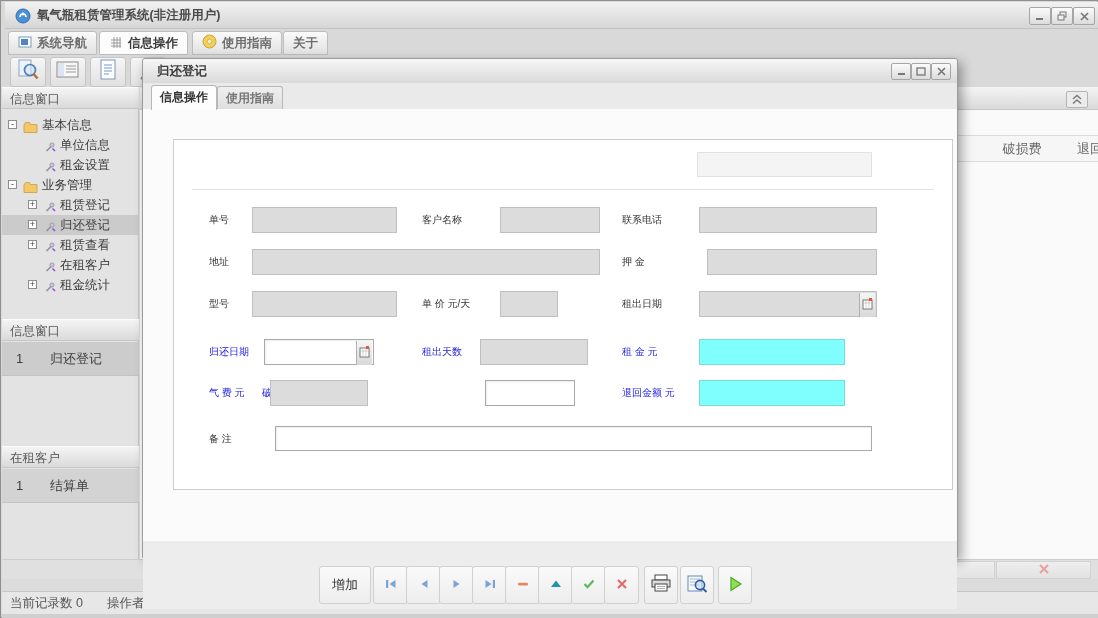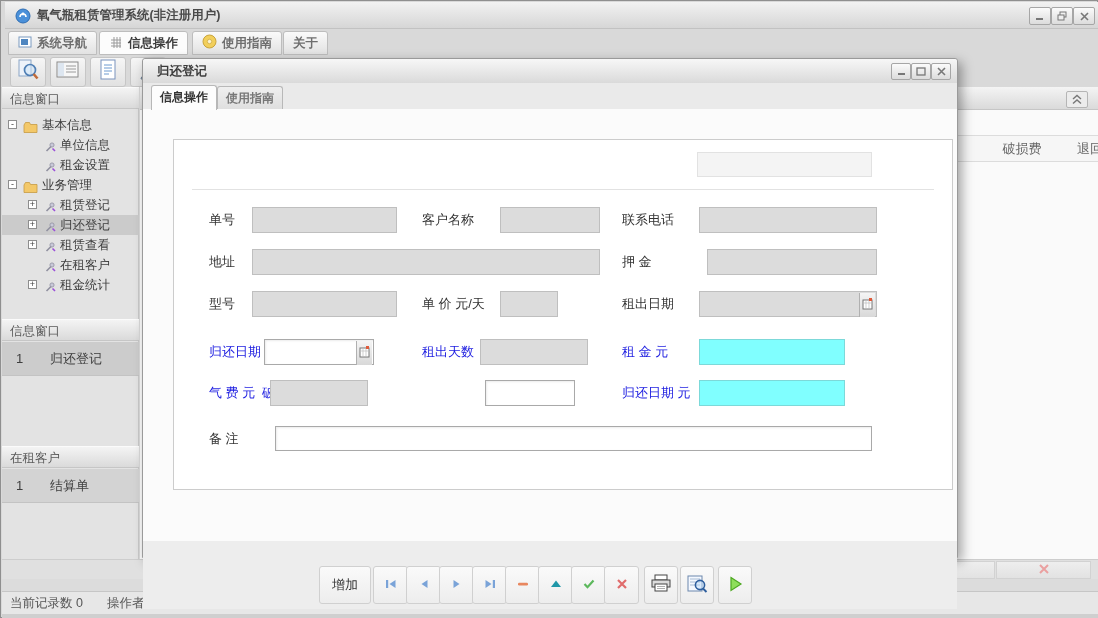--- a/index.html
+++ b/index.html
@@ -55,21 +55,21 @@
   .dlg-tab.active{background:#fdfdfd;color:#333;height:24px;top:2px;z-index:2;}
   .dlg-tab.inactive{background:linear-gradient(#efefef,#dedede);color:#777;}
   .dlg-content{position:absolute;left:0;top:50px;width:100%;height:450px;background:#fbfbfb;}
   .dlg-footer{position:absolute;left:0;top:432px;width:100%;height:68px;background:#ededed;}
   .form-panel{position:absolute;left:30px;top:30px;width:778px;height:349px;background:#ffffff;border:1px solid #cccccc;}
   .form-heading{position:absolute;left:230px;top:6px;width:260px;text-align:center;font-size:24px;letter-spacing:8px;color:#2c2c2c;white-space:nowrap;}
   .fld{position:absolute;height:26px;border:1px solid #bfbfbf;background:#dcdcdc;box-sizing:border-box;outline:none;font-size:13px;padding:0 4px;font-family:inherit;}
   .fld.white{background:#ffffff;border-color:#a9a9a9;box-shadow:inset 1px 1px 2px rgba(0,0,0,.08);}
   .fld.cyan{background:#80ffff;border-color:#7cd9d9;z-index:3;}
   .fld.over{z-index:3;}
-  .lbl{position:absolute;font-size:13px;color:#333;line-height:26px;white-space:nowrap;z-index:1;}
+  .lbl{position:absolute;font-size:10px;color:#333;line-height:26px;white-space:nowrap;z-index:1;}
   .lbl.blue{color:#1c1ce0;}
   .datebtn{position:absolute;top:1px;right:1px;width:15px;height:24px;border-left:1px solid #b0b0b0;background:linear-gradient(#f5f5f5,#d8d8d8);display:flex;align-items:center;justify-content:center;}
   .dlg-btn{position:absolute;top:457px;height:36px;border:1px solid #d0d0d0;border-radius:3px;background:linear-gradient(#fafafa,#ededed);display:flex;align-items:center;justify-content:center;font-size:13px;color:#333;}
 </style>
 </head>
 <body>
 
 <div class="abs app-frame">
 
   <div class="abs titlebar">
@@ -392,21 +392,21 @@
       </span>
       <span class="lbl blue" style="left:248px;top:199px">租出天数</span>
       <input class="fld" style="left: 306px; top: 199px; width: 108px;">
       <span class="lbl blue" style="left:448px;top:199px">租 金 元</span>
       <input class="fld cyan" style="left: 525px; top: 199px; width: 146px;">
 
       <span class="lbl blue" style="left:35px;top:240px">气 费 元</span>
       <span class="lbl blue" style="left:88px;top:240px">破损费</span>
       <input class="fld over" style="left: 96px; top: 240px; width: 98px;">
       <input class="fld white" style="left: 311px; top: 240px; width: 90px;">
-      <span class="lbl blue" style="left:448px;top:240px">归还日期 元</span>
+      <span class="lbl blue" style="left:448px;top:240px">退回金额 元</span>
       <input class="fld cyan" style="left: 525px; top: 240px; width: 146px;">
 
       <span class="lbl" style="left:35px;top:286px">备 注</span>
       <input class="fld white" style="left: 101px; top: 286px; width: 597px; height: 25px;">
     </div>
 
     <div class="dlg-btn" style="left:176px;width:50px">增加</div>
     <div class="dlg-btn" style="left:230px;width:33px">
         <span><svg width="14" height="12">
             <rect x="2" y="2" width="2.2" height="8" fill="#7aa3d8"></rect>

